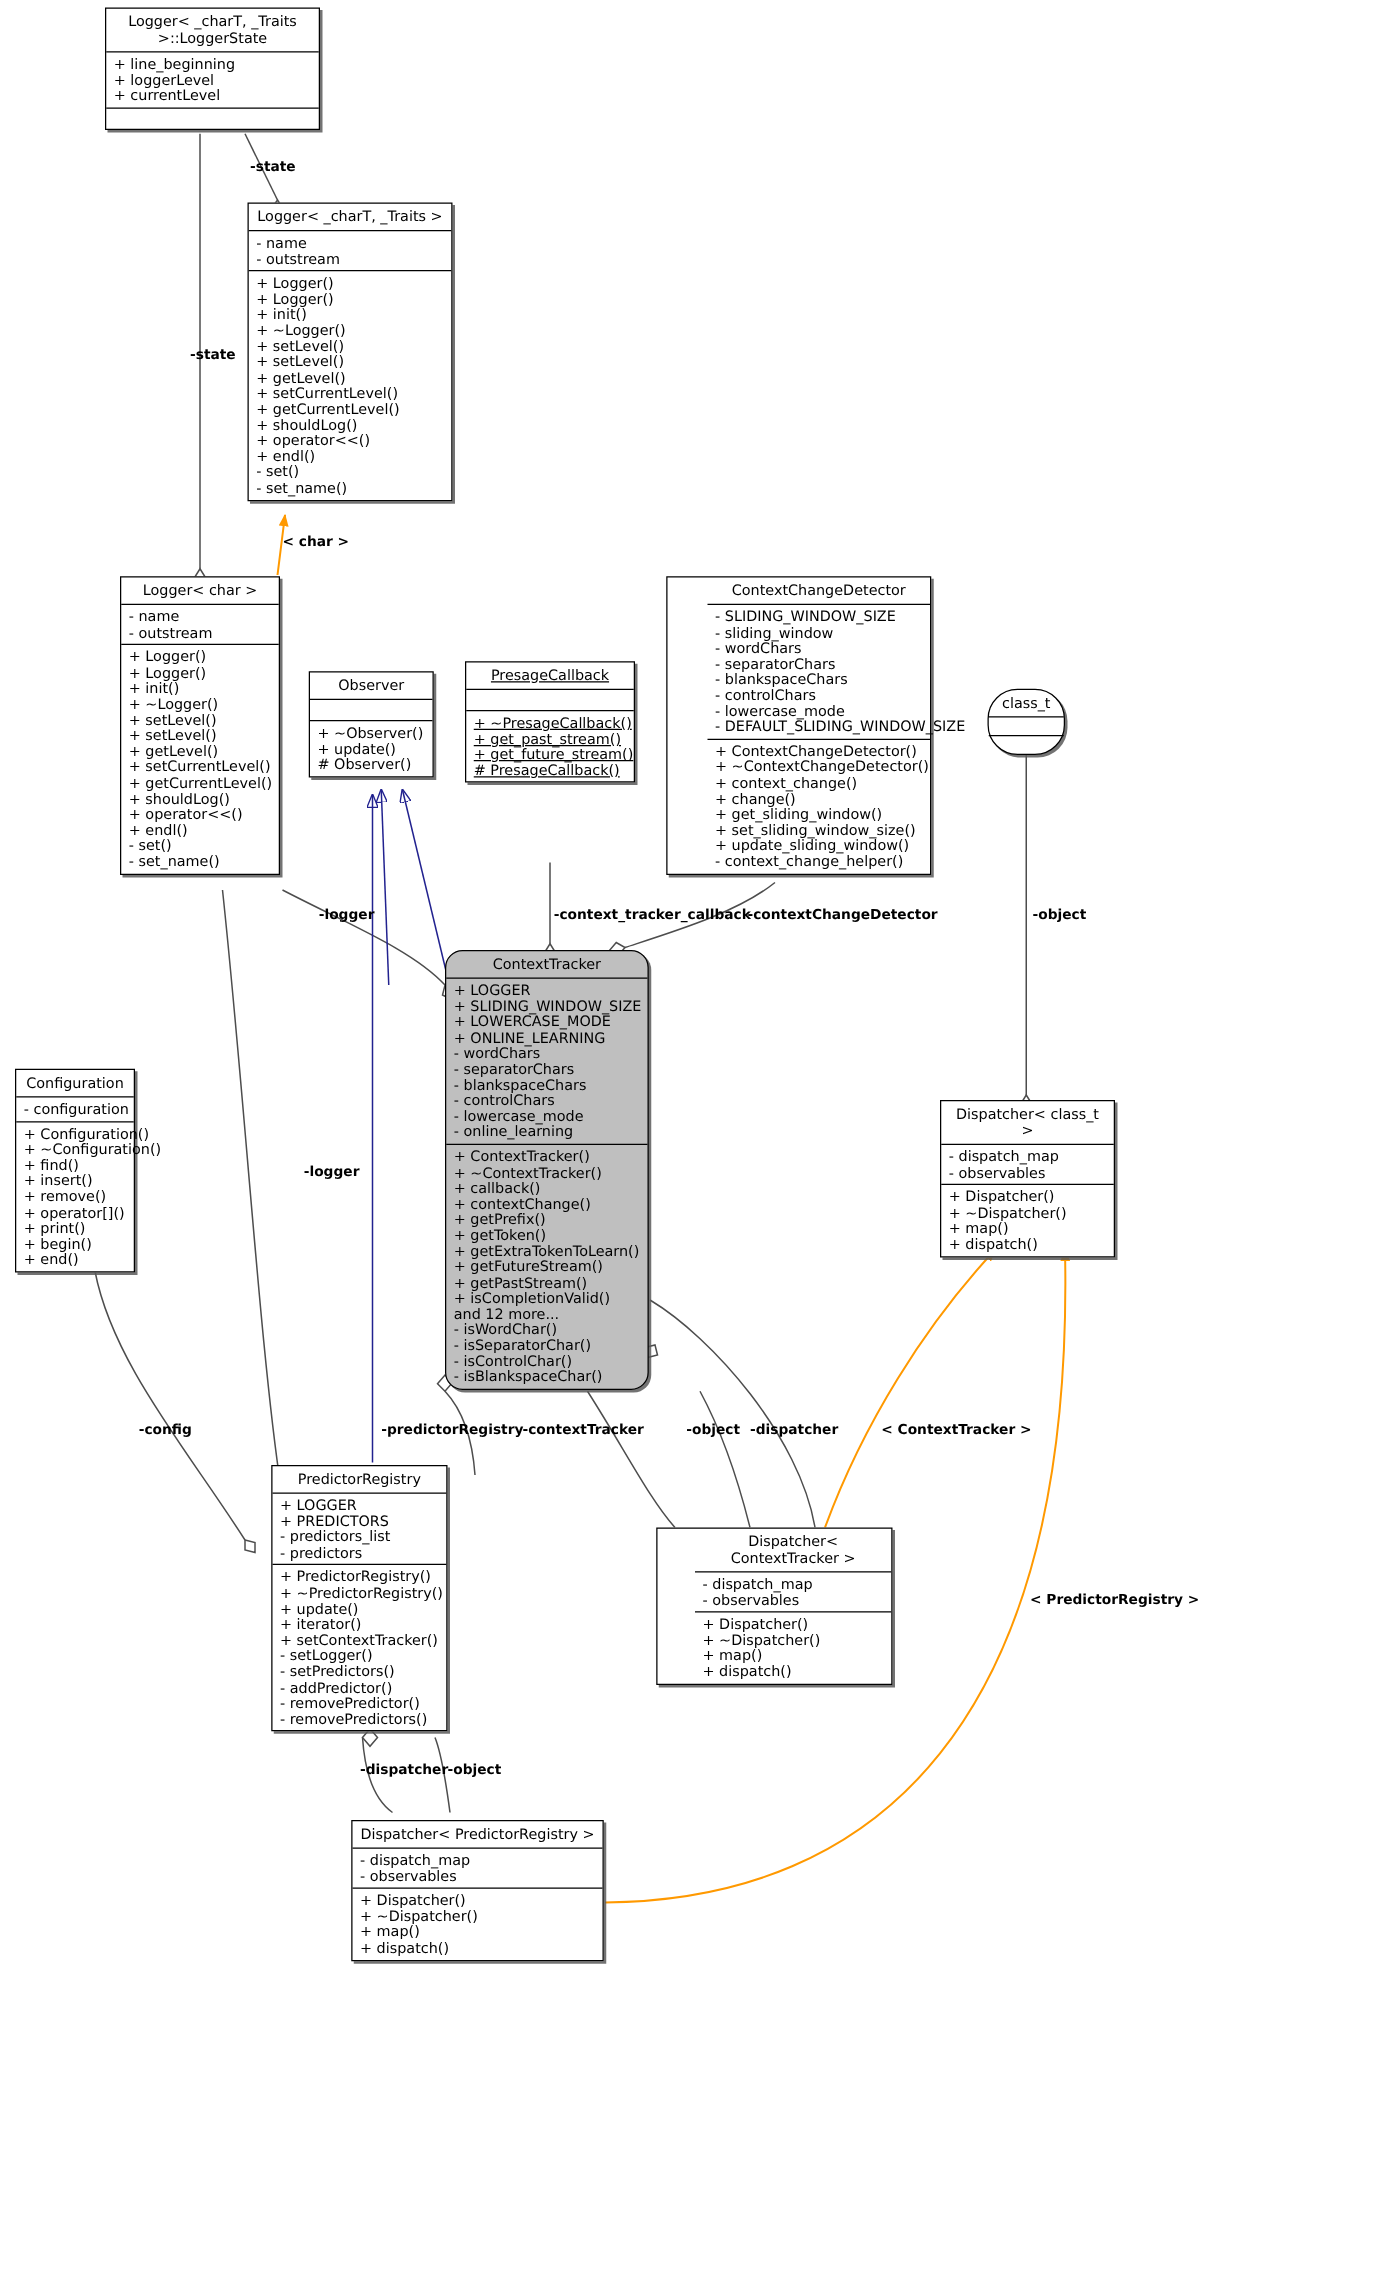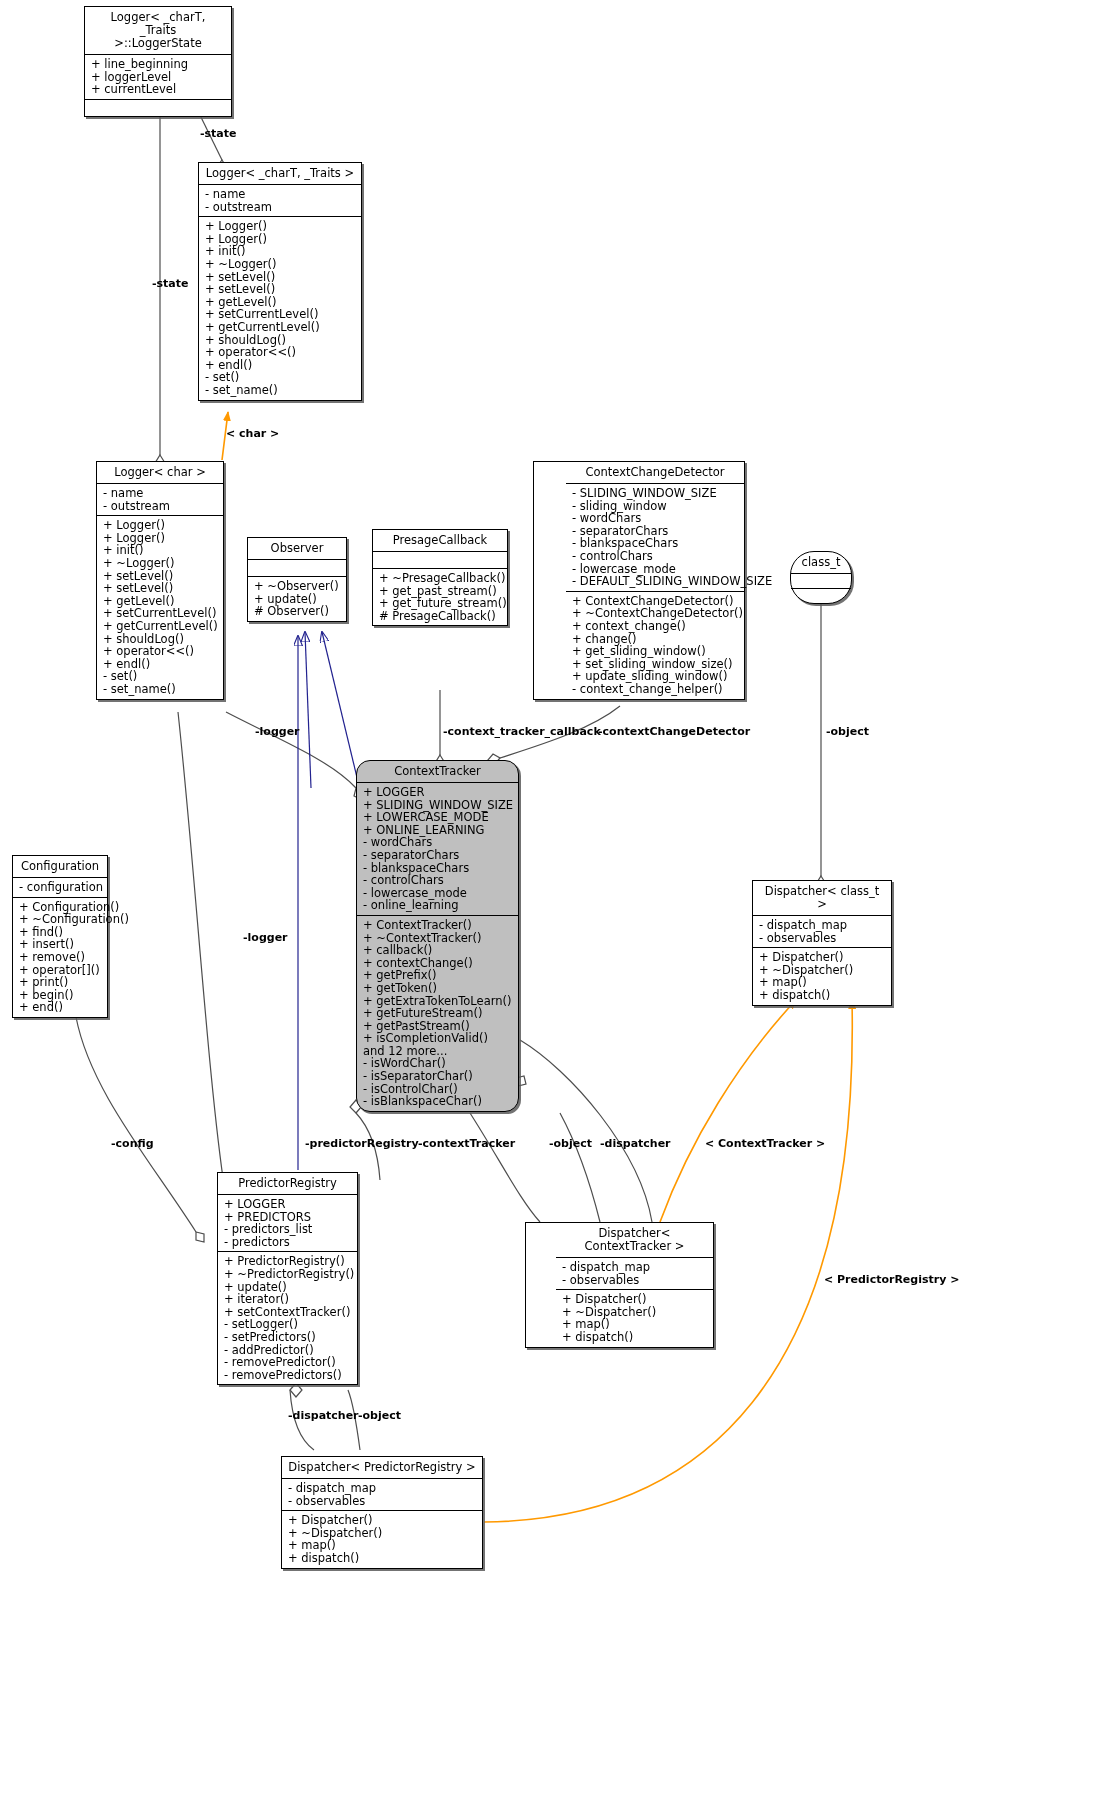--- a/index.html
+++ b/index.html
@@ -133,21 +133,21 @@
     <path d="M660,1222 C690,1140 740,1060 796,1000" stroke="#ff9900" stroke-width="1.6" fill="none" marker-end="url(#arrow-orange)"></path>
 
     <path d="M484,1522 C700,1520 860,1380 852,1000" stroke="#ff9900" stroke-width="1.6" fill="none" marker-end="url(#arrow-orange)"></path>
 
     <path d="M290,1390 C292,1420 300,1440 314,1450" stroke="#4d4d4d" stroke-width="1.2" fill="none"></path>
     <polygon points="290,1390 296,1383 302,1390 296,1397" fill="#ffffff" stroke="#4d4d4d" stroke-width="1.2"></polygon>
 
     <path d="M360,1450 C356,1420 352,1400 348,1390" stroke="#4d4d4d" stroke-width="1.2" fill="none"></path>
   </svg>
 
-  <div class="node" style="left:84px; top:6px; width:148px;">
+  <div class="node" style="left:84px; top:6px; width:172px;">
     <div class="title">Logger&lt; _charT, _Traits
 &gt;::LoggerState</div>
     <div class="compartment">
       <div class="member">+ line_beginning</div>
       <div class="member">+ loggerLevel</div>
       <div class="member">+ currentLevel</div>
     </div>
     <div class="compartment empty"></div>
   </div>
 
@@ -202,21 +202,21 @@
   <div class="node" style="left:247px; top:537px; width:100px;">
     <div class="title">Observer</div>
     <div class="compartment empty"></div>
     <div class="compartment">
       <div class="member">+ ~Observer()</div>
       <div class="member">+ update()</div>
       <div class="member"># Observer()</div>
     </div>
   </div>
 
-  <div class="node" style="left:372px; top:529px; width:136px;">
+  <div class="node" style="left:372px; top:529px; width:136px;text-decoration:underline;">
     <div class="title">PresageCallback</div>
     <div class="compartment empty"></div>
     <div class="compartment">
       <div class="member">+ ~PresageCallback()</div>
       <div class="member">+ get_past_stream()</div>
       <div class="member">+ get_future_stream()</div>
       <div class="member"># PresageCallback()</div>
     </div>
   </div>
 

